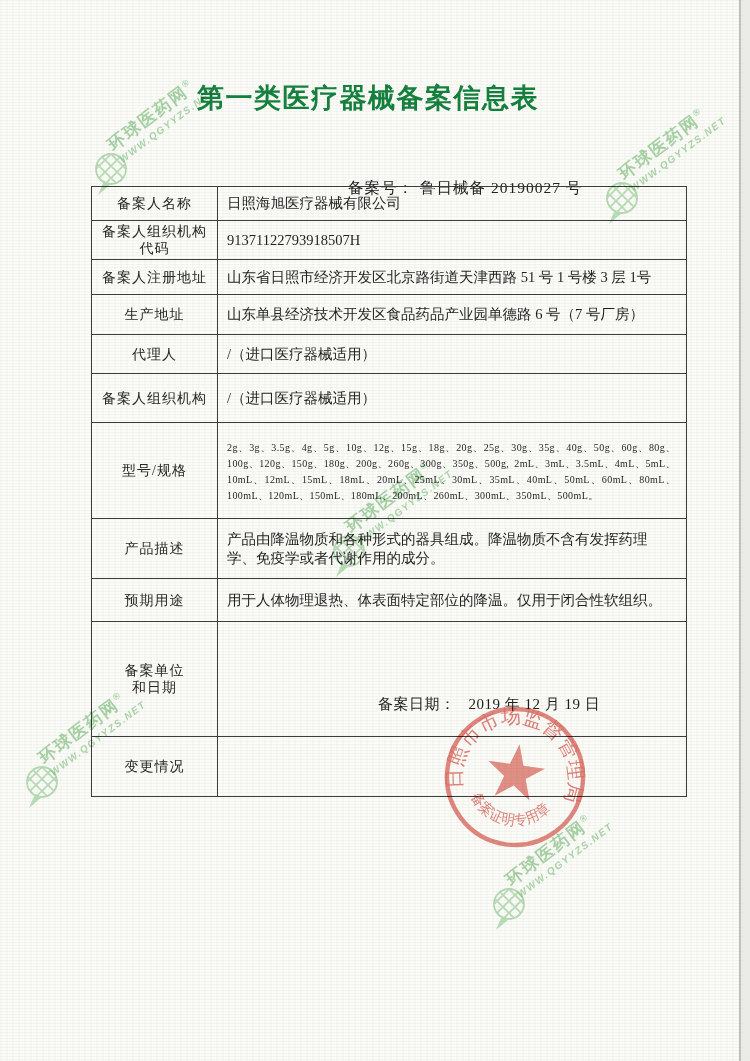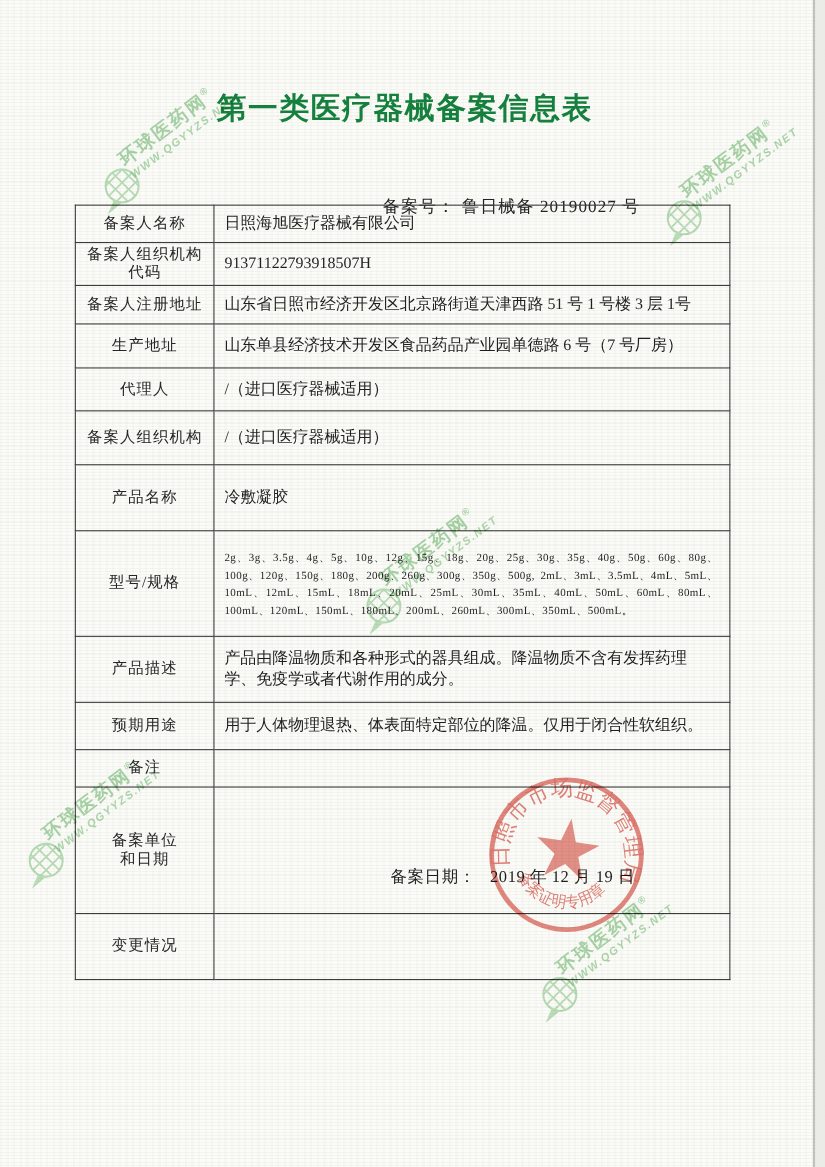--- a/index.html
+++ b/index.html
@@ -17,21 +17,21 @@
 
   .doc-title{
     position:absolute;left:197px;top:80px;
     font-family:"Liberation Sans","DejaVu Sans",sans-serif;
     font-size:27px;font-weight:700;letter-spacing:1.5px;color:#15803d;white-space:nowrap;
   }
   .record-line{position:absolute;left:348px;top:149px;font-size:15.5px;letter-spacing:1px;color:#222;white-space:nowrap;margin-top:29px;}
   .record-line .gap{display:inline-block;width:6px;}
 
   table.reg{
-    position:absolute;left:68px;top:186px;width:570px;
+    position:absolute;left:91px;top:186px;width:570px;
     border-collapse:collapse;table-layout:fixed;z-index:1;
   }
   table.reg td{border:1px solid #3c3c3c;}
   td.lbl{
     width:121px;text-align:center;vertical-align:middle;
     font-size:14px;letter-spacing:1px;line-height:17px;color:#262626;
     white-space:pre-line;padding:2px;
   }
   td.val{
     width:449px;text-align:left;vertical-align:middle;
@@ -93,39 +93,31 @@
         <td class="val">山东单县经济技术开发区食品药品产业园单德路 6 号（7 号厂房）</td>
       </tr>
   <tr class="r5">
         <td class="lbl">代理人</td>
         <td class="val">/（进口医疗器械适用）</td>
       </tr>
   <tr class="r6">
         <td class="lbl">备案人组织机构</td>
         <td class="val">/（进口医疗器械适用）</td>
       </tr>
-  <tr class="r7">
-        <td class="lbl">产品名称</td>
-        <td class="val">冷敷凝胶</td>
-      </tr>
   <tr class="r8">
         <td class="lbl">型号/规格</td>
         <td class="val">2g、3g、3.5g、4g、5g、10g、12g、15g、18g、20g、25g、30g、35g、40g、50g、60g、80g、100g、120g、150g、180g、200g、260g、300g、350g、500g, 2mL、3mL、3.5mL、4mL、5mL、10mL、12mL、15mL、18mL、20mL、25mL、30mL、35mL、40mL、50mL、60mL、80mL、100mL、120mL、150mL、180mL、200mL、260mL、300mL、350mL、500mL。</td>
       </tr>
   <tr class="r9">
         <td class="lbl">产品描述</td>
         <td class="val">产品由降温物质和各种形式的器具组成。降温物质不含有发挥药理学、免疫学或者代谢作用的成分。</td>
       </tr>
   <tr class="r10">
         <td class="lbl">预期用途</td>
         <td class="val">用于人体物理退热、体表面特定部位的降温。仅用于闭合性软组织。</td>
-      </tr>
-  <tr class="r11">
-        <td class="lbl">备注</td>
-        <td class="val"></td>
       </tr>
   <tr class="r12">
     <td class="lbl">备案单位
 和日期</td>
     <td class="val val-filing">
       <div class="date-line"><span>备案日期：</span><span class="dgap"></span><span>2019 年 12 月 19 日</span></div>
     </td>
   </tr>
   <tr class="r13">
         <td class="lbl">变更情况</td>

